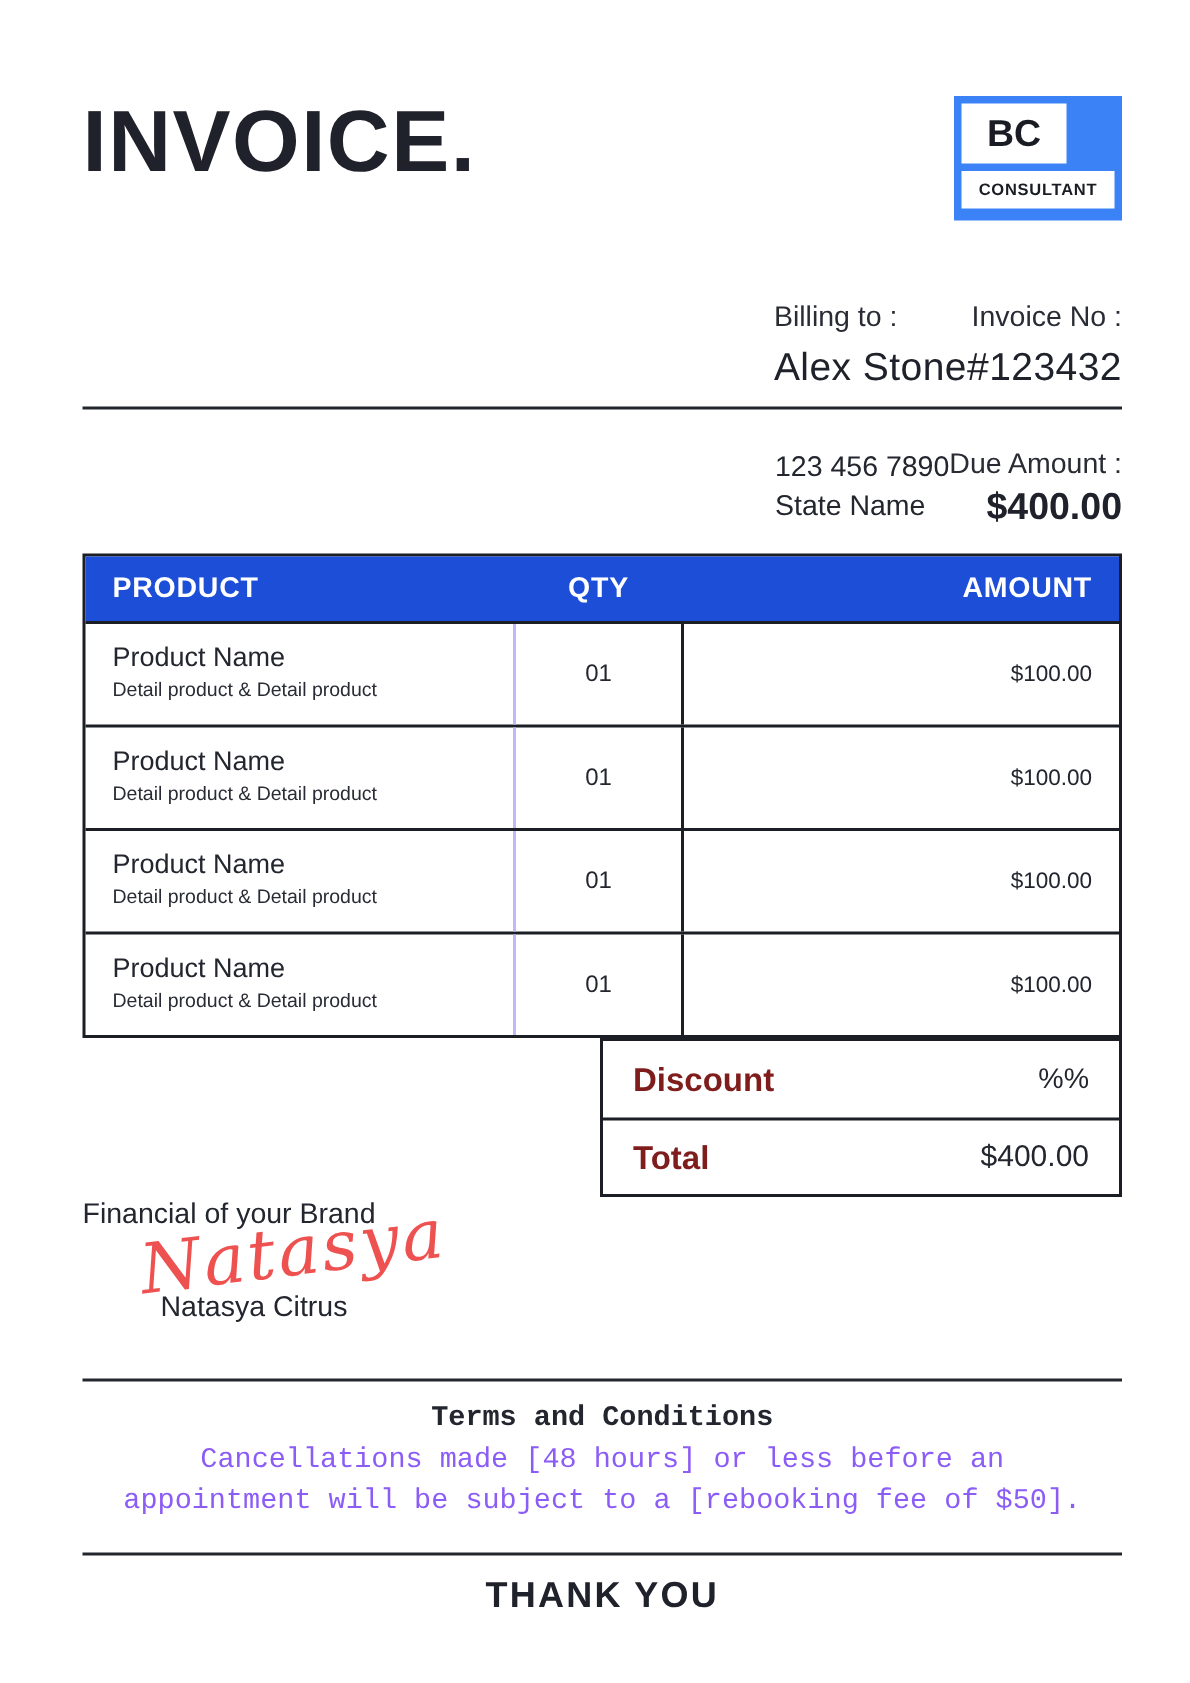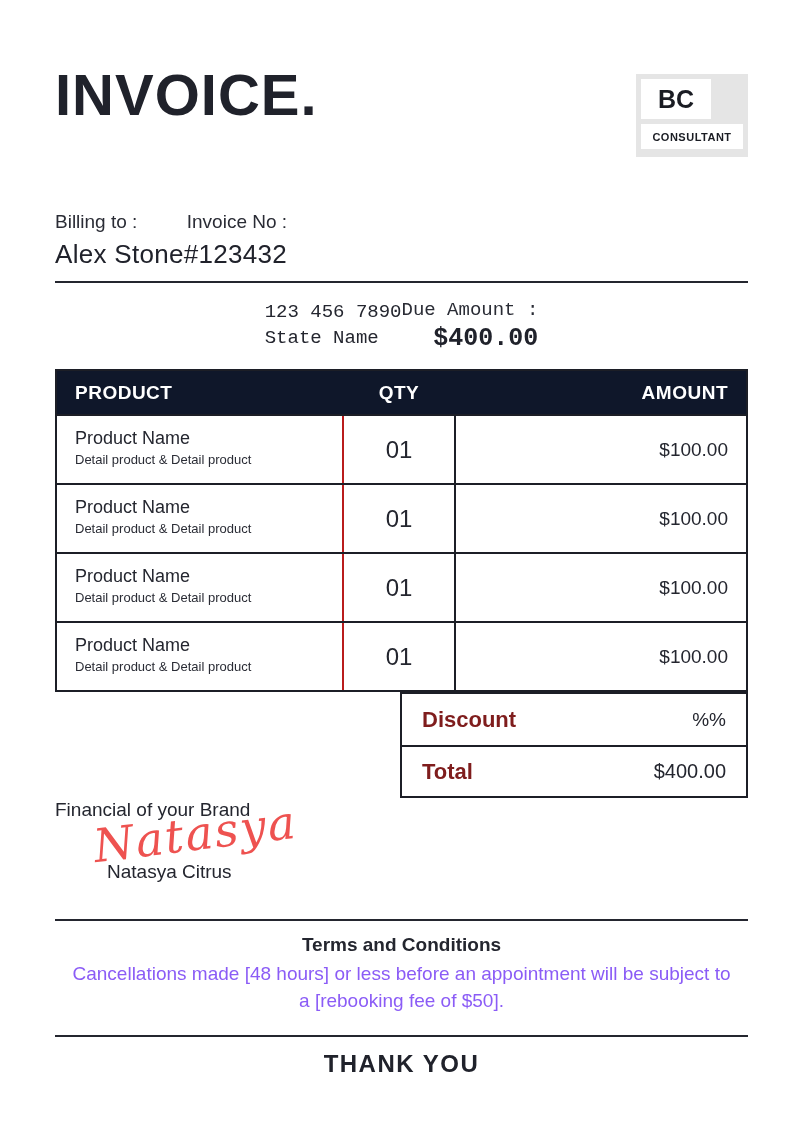--- a/index.html
+++ b/index.html
@@ -29,23 +29,23 @@
   .invoice-title {
     font-size: 58px;
     font-weight: bold;
     letter-spacing: 1px;
     color: #20222b;
     line-height: 1.0;
     margin-top: 2px;
   }
   .logo {
     width: 112px;
-    background: #e5e5e5;
+    background: #3b82f6;
     padding: 5px 5px 8px 5px;
-    margin-top: 10px;
+    margin-top: 0;
   }
   .logo-top { display: flex; }
   .bc-box {
     width: 70px;
     height: 40px;
     background: #ffffff;
     display: flex;
     align-items: center;
     justify-content: center;
     font-size: 25px;
@@ -61,63 +61,62 @@
     justify-content: center;
     font-size: 11px;
     font-weight: bold;
     letter-spacing: 0.5px;
     color: #1a1c23;
   }
 
   
   .bill-row {
     display: flex;
-    justify-content: flex-start;
+    justify-content: flex-end;
     align-items: flex-end;
     margin-top: 54px;
   }
   .label { font-size: 19px; color: #2a2c35; }
   .bill-right { text-align: right; }
   .big-name {
     font-size: 26px;
     font-weight: normal;
     color: #20222b;
     margin-top: 6px;
     letter-spacing: 0.3px;
   }
   .divider {
     border: none;
     border-top: 2px solid #24262f;
     margin-top: 11px;
   }
   .contact-row {
     display: flex;
-    justify-content: center;
+    justify-content: flex-end;
     align-items: flex-start;
-    margin-top: 16px;
-    font-family: Liberation Mono, monospace;
+    margin-top: 26px;
   }
   .contact-left div { font-size: 19px; line-height: 26px; }
   .due-right { text-align: right; }
   .due-amount {
     font-size: 25px;
     font-weight: bold;
     color: #20222b;
     margin-top: 3px;
   }
 
   
   .inv-table {
     margin-top: 16px;
     border: 2px solid #1c1e26;
   }
   .t-head {
     display: grid;
     grid-template-columns: 285px 114px 290px;
-    background: #0f172a;
+    background: #1d4ed8;
     color: #ffffff;
     height: 43px;
     align-items: center;
     font-size: 19px;
     font-weight: bold;
     letter-spacing: 0.5px;
   }
   .t-head .h-product { padding-left: 18px; }
   .t-head .h-qty { text-align: center; }
   .t-head .h-amount { text-align: right; padding-right: 18px; }
@@ -127,33 +126,33 @@
     border-top: 2px solid #1c1e26;
     height: 69px;
   }
   .t-row:first-of-type { border-top: none; }
   .cell-product {
     padding: 12px 10px 0 18px;
   }
   .product-name { font-size: 18px; color: #24262f; }
   .product-detail { font-size: 13px; color: #2a2c35; margin-top: 3px; }
   .cell-qty {
-    border-left: 2px solid #b91c1c;
+    border-left: 2px solid #c4b5fd;
     border-right: 2px solid #1c1e26;
     display: flex;
     align-items: center;
     justify-content: center;
-    font-size: 24px;
+    font-size: 16px;
   }
   .cell-amount {
     display: flex;
     align-items: center;
     justify-content: flex-end;
     padding-right: 18px;
-    font-size: 19px;
+    font-size: 15px;
     border-radius: 28px;
   }
 
   
   .summary {
     width: 348px;
     margin-left: 345px;
     border: 2px solid #1c1e26;
   }
   .s-row {
@@ -198,20 +197,21 @@
     color: #24262f;
   }
 
   
   .terms {
     margin-top: 36px;
     border-top: 2px solid #24262f;
     border-bottom: 2px solid #24262f;
     padding: 13px 0 21px 0;
     text-align: center;
+    font-family: Liberation Mono, monospace;
   }
   .terms-title {
     font-size: 19px;
     font-weight: bold;
     color: #24262f;
   }
   .terms-body {
     font-size: 19px;
     line-height: 27px;
     margin: 4px auto 0 auto;

